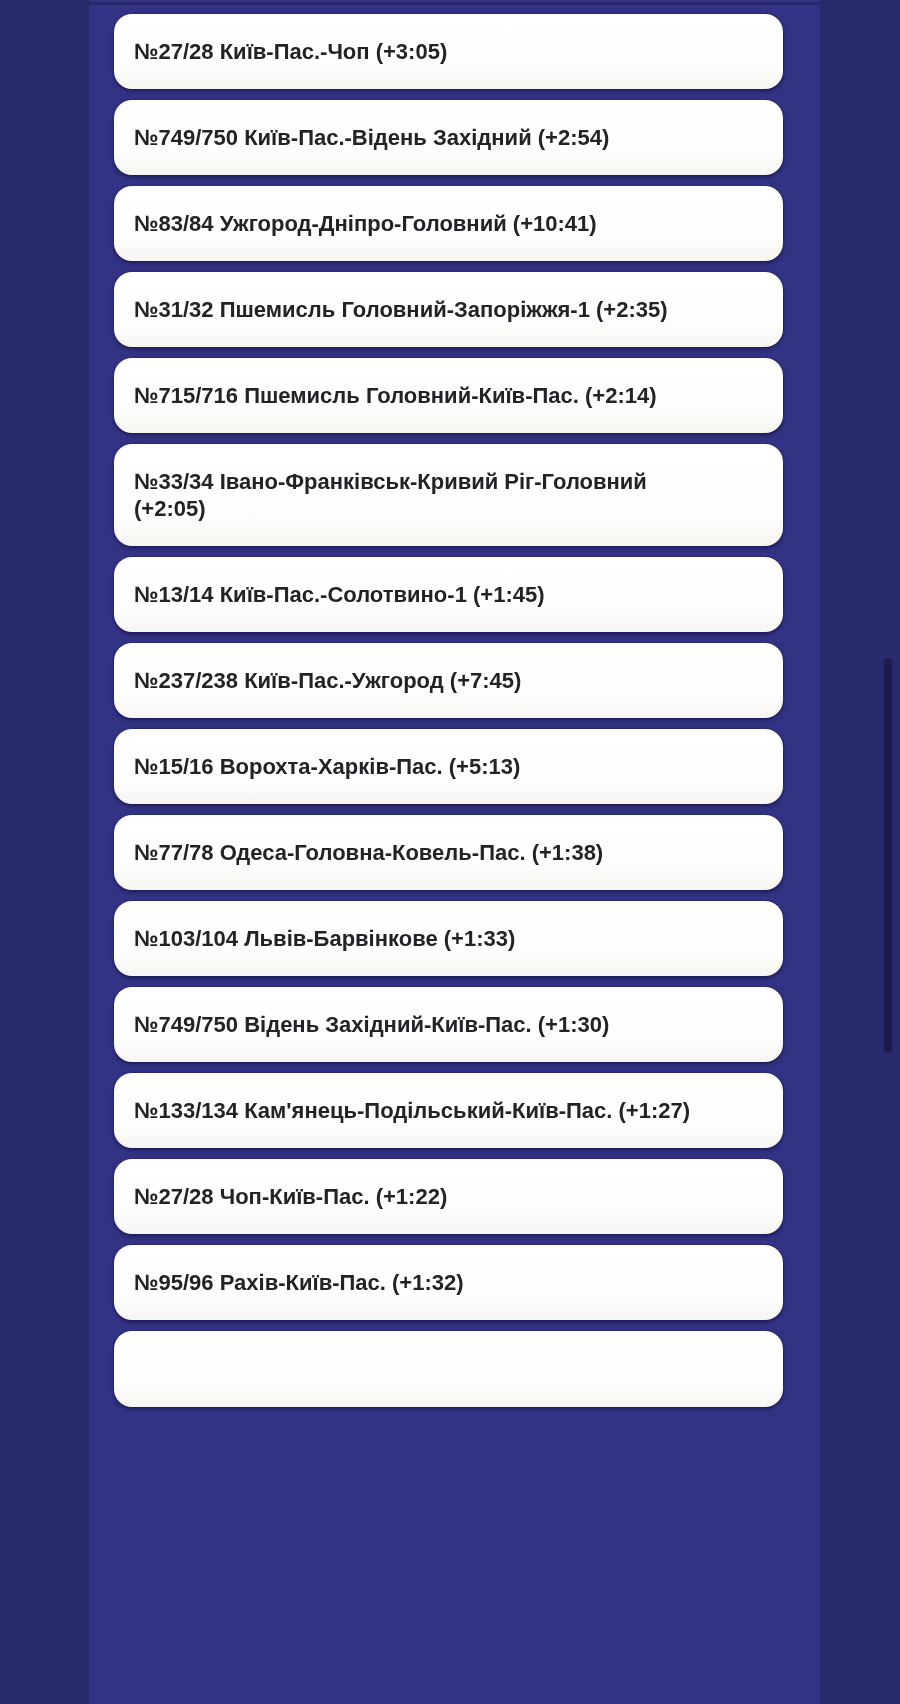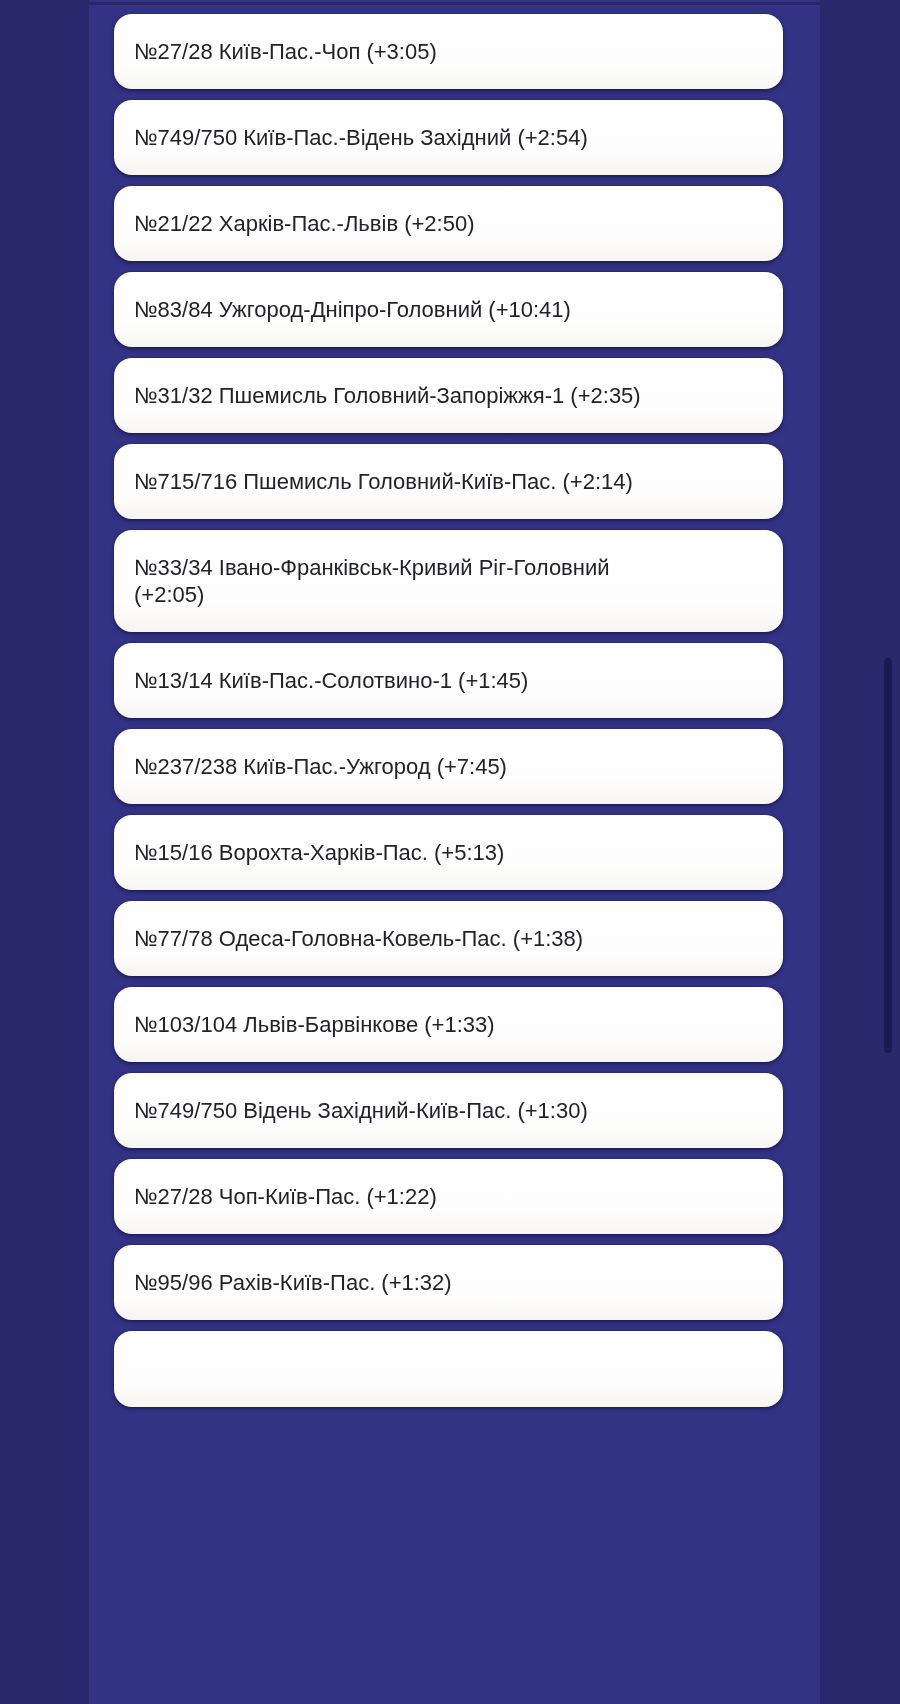--- a/index.html
+++ b/index.html
@@ -17,20 +17,21 @@
     background: var(--outer-bg, #292a6e);
     font-family: "Liberation Sans", "DejaVu Sans", sans-serif;
   }
   .panel {
     position: absolute;
     left: 89px;
     top: 0;
     width: 731px;
     height: 1704px;
     background: var(--panel-bg, #333385);
+    font-weight: bold;
   }
   .panel::before {
     content: "";
     position: absolute;
     top: 2px;
     left: 0;
     right: 0;
     height: 3px;
     background: rgba(18, 18, 58, 0.35);
   }
@@ -67,31 +68,31 @@
     background: var(--scrollbar-color, #1b1b4f);
   }
 </style>
 </head>
 <body>
 
 <div class="panel">
   <div class="list">
     <div class="card">№27/28 Київ-Пас.-Чоп (+3:05)</div>
     <div class="card">№749/750 Київ-Пас.-Відень Західний (+2:54)</div>
-    <div class="card">№21/22 Харків-Пас.-Львів (+2:50)</div>
     <div class="card">№83/84 Ужгород-Дніпро-Головний (+10:41)</div>
     <div class="card">№31/32 Пшемисль Головний-Запоріжжя-1 (+2:35)</div>
     <div class="card">№715/716 Пшемисль Головний-Київ-Пас. (+2:14)</div>
     <div class="card">№33/34 Івано-Франківськ-Кривий Ріг-Головний
 (+2:05)</div>
     <div class="card">№13/14 Київ-Пас.-Солотвино-1 (+1:45)</div>
     <div class="card">№237/238 Київ-Пас.-Ужгород (+7:45)</div>
     <div class="card">№15/16 Ворохта-Харків-Пас. (+5:13)</div>
     <div class="card">№77/78 Одеса-Головна-Ковель-Пас. (+1:38)</div>
     <div class="card">№103/104 Львів-Барвінкове (+1:33)</div>
     <div class="card">№749/750 Відень Західний-Київ-Пас. (+1:30)</div>
+    <div class="card">№133/134 Кам'янець-Подільський-Київ-Пас. (+1:27)</div>
     <div class="card">№27/28 Чоп-Київ-Пас. (+1:22)</div>
     <div class="card">№95/96 Рахів-Київ-Пас. (+1:32)</div>
     <div class="card"></div>
   </div>
 </div>
 
 <div class="scrollbar-thumb"></div>
 
 </body></html>

